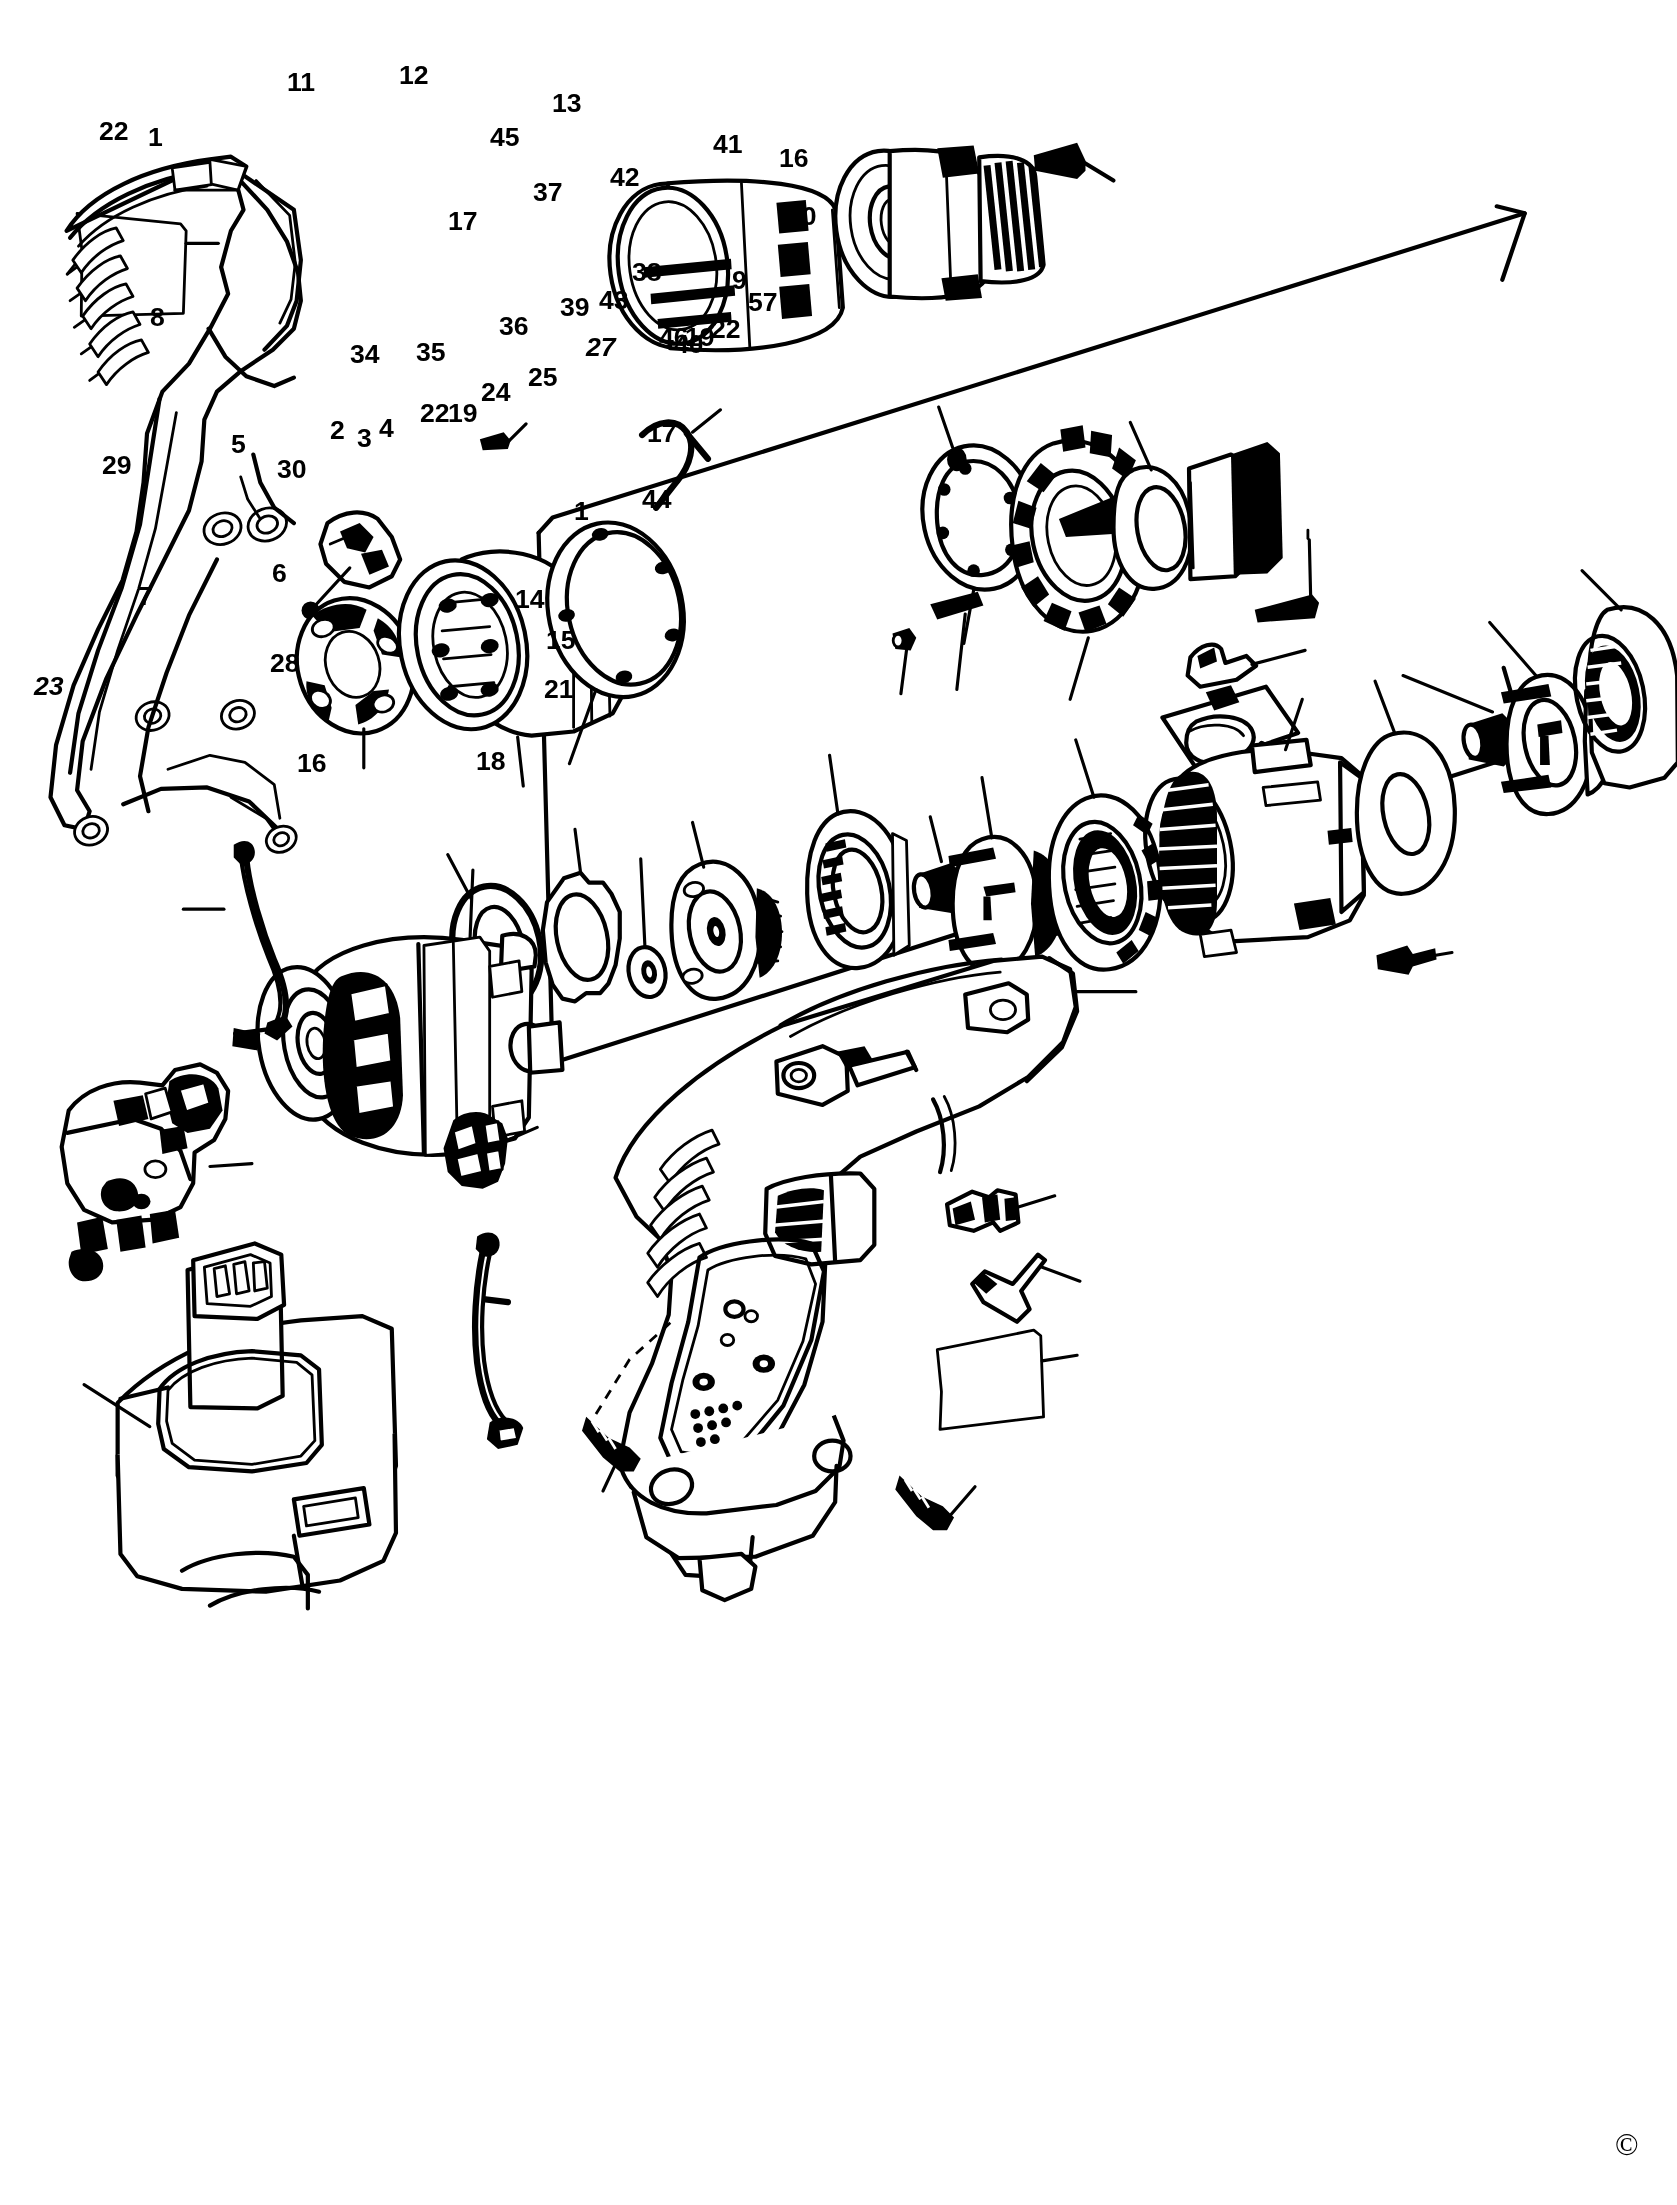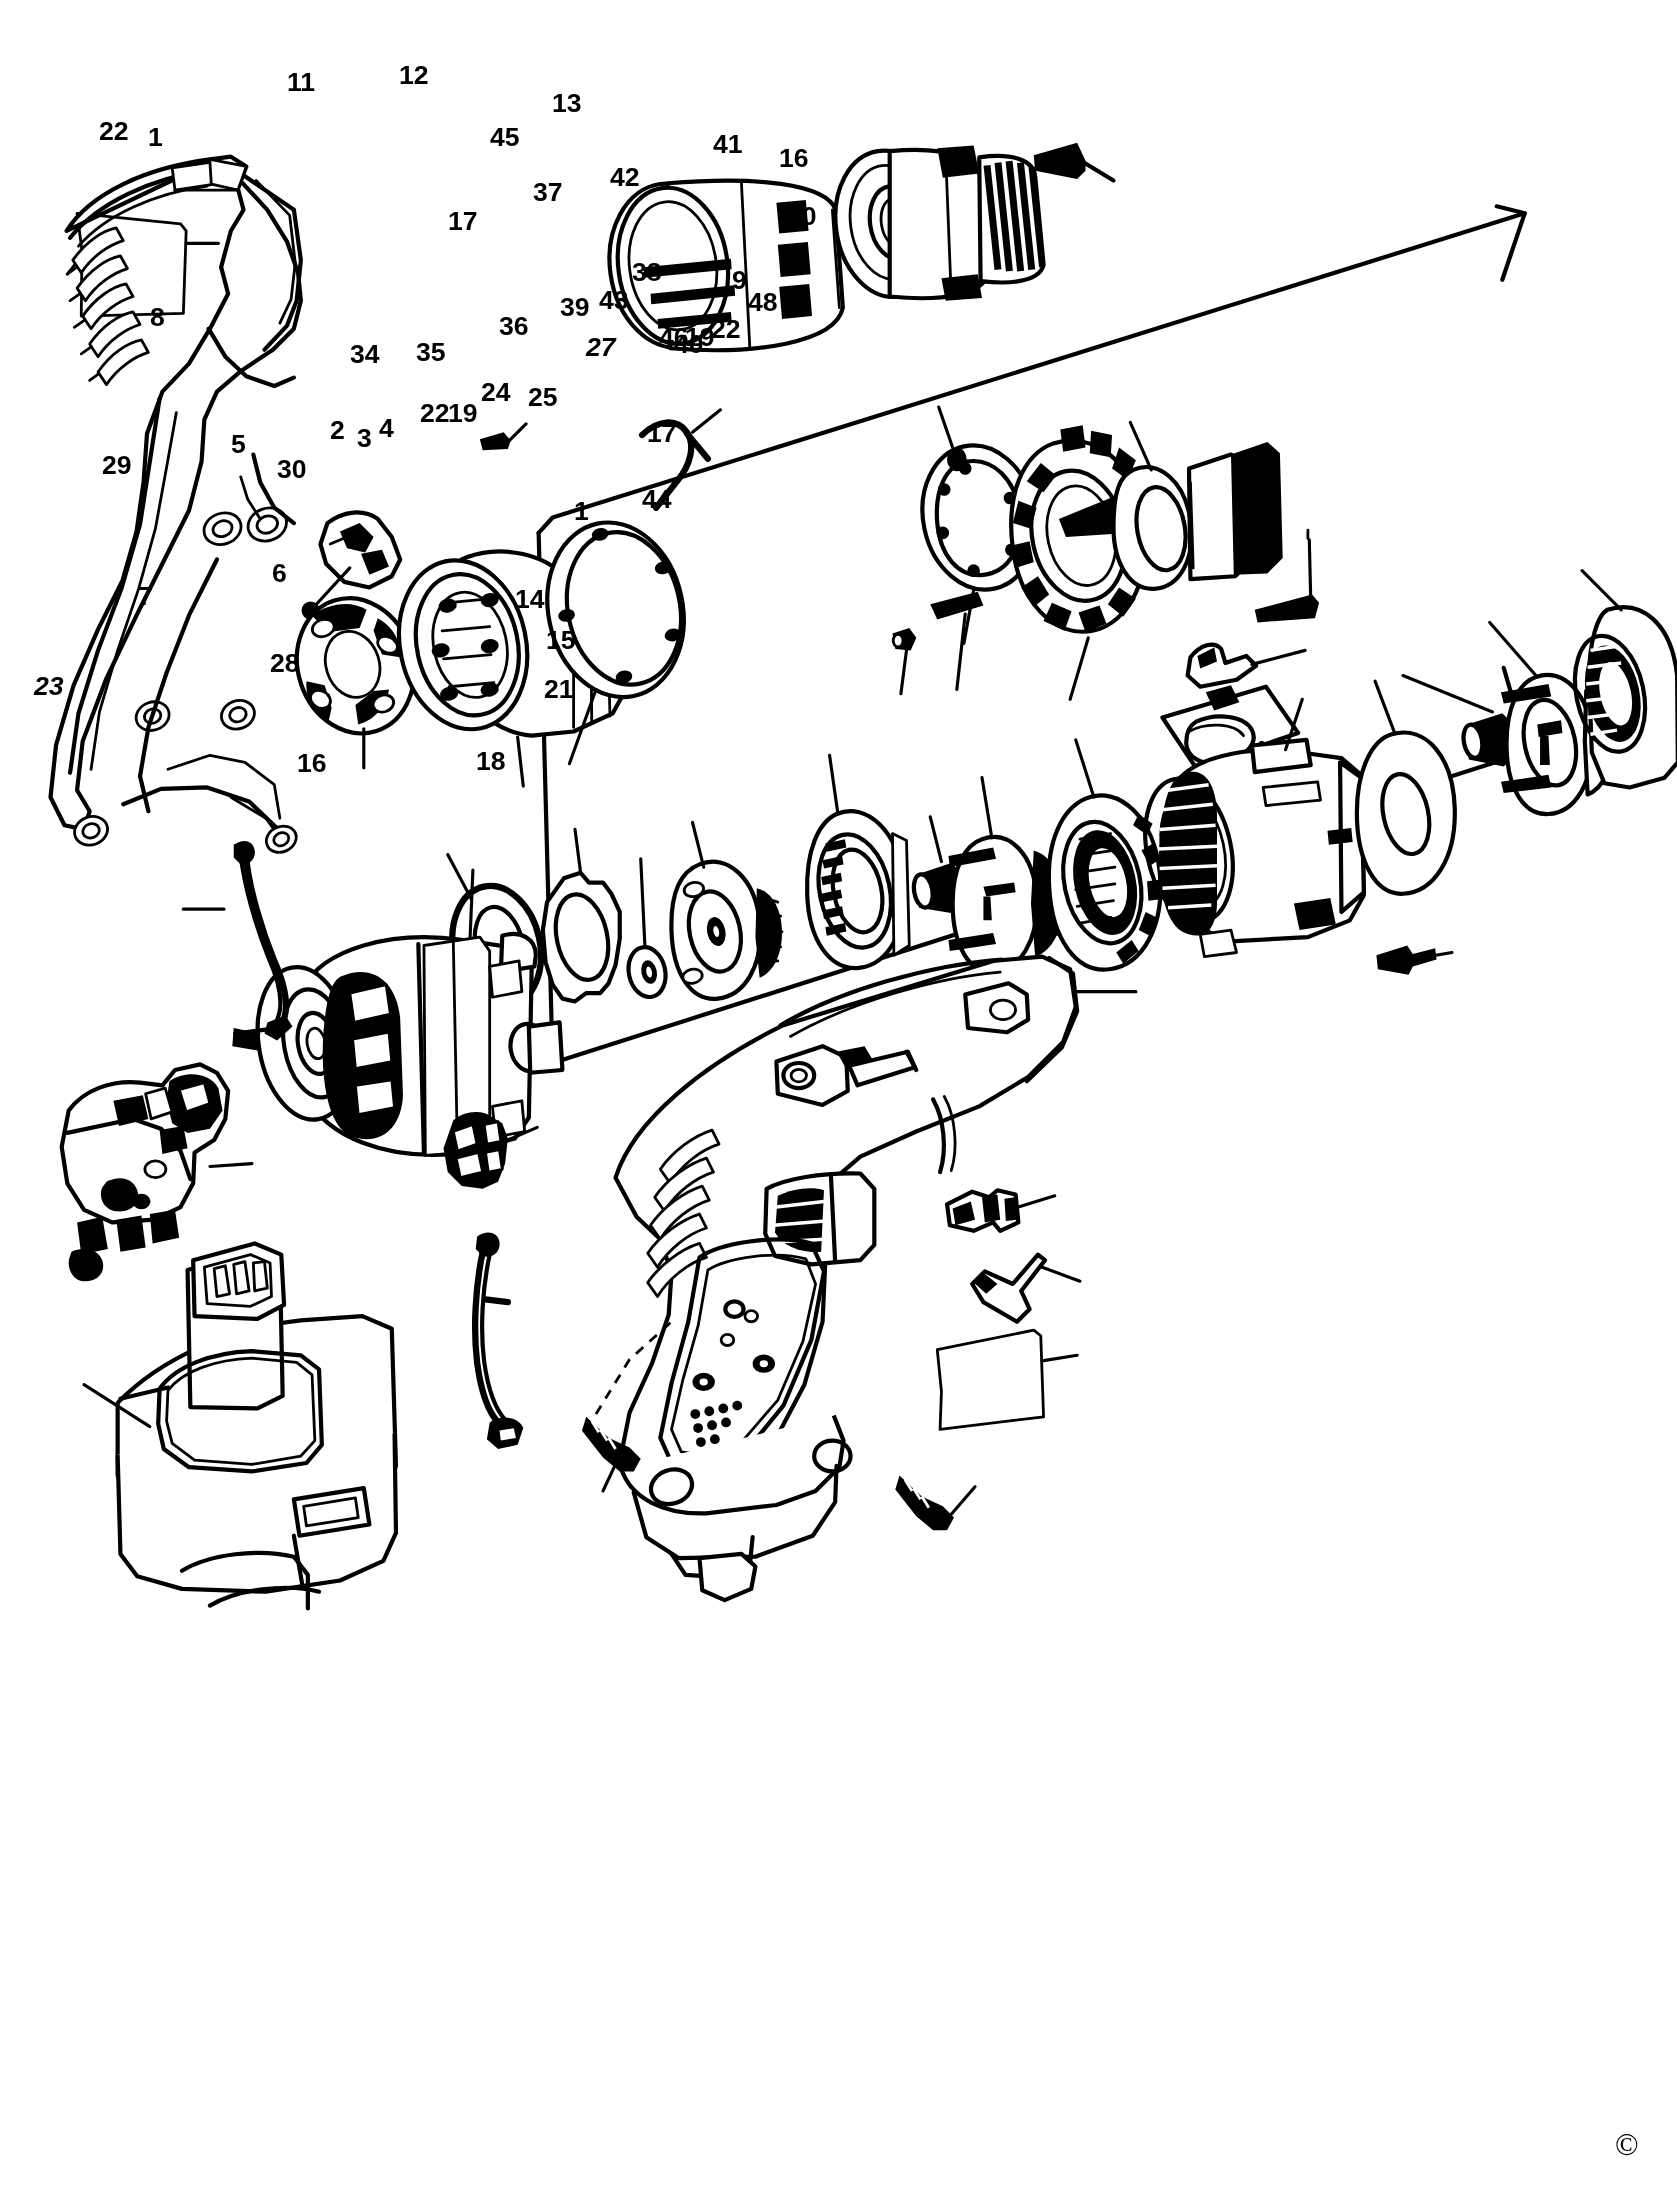--- a/index.html
+++ b/index.html
@@ -757,25 +757,25 @@
       <div class="callout" style="left: 674px; top: 331px;">40</div>
       <div class="callout" style="left: 632px; top: 259px;">38</div>
       <div class="callout" style="left: 732px; top: 267px;">9</div>
       <div class="callout" style="left: 448px; top: 208px;">17</div>
       <div class="callout" style="left: 350px; top: 341px;">34</div>
       <div class="callout" style="left: 416px; top: 339px;">35</div>
       <div class="callout" style="left: 499px; top: 313px;">36</div>
       <div class="callout" style="left: 560px; top: 294px;">39</div>
       <div class="callout" style="left: 599px; top: 287px; text-align: center;">43</div>
       <div class="callout" style="left: 711px; top: 316px;">22</div>
-      <div class="callout" style="left: 748px; top: 289px;">48</div>
+      <div class="callout" style="left: 748px; top: 289px;">57</div>
       <div class="callout" style="left: 659px; top: 324px;">46</div>
       <div class="callout" style="left: 685px; top: 324px;">19</div>
       <div class="callout" style="left: 586px; top: 334px; font-style: italic;">27</div>
-      <div class="callout" style="left: 528px; top: 364px; margin-top: 20px;">25</div>
+      <div class="callout" style="left: 528px; top: 364px;">25</div>
       <div class="callout" style="left: 481px; top: 379px;">24</div>
       <div class="callout" style="left: 420px; top: 400px;">22</div>
       <div class="callout" style="left: 448px; top: 400px;">19</div>
       <div class="callout" style="left: 647px; top: 420px;">17</div>
       <div class="callout" style="left: 642px; top: 486px;">44</div>
       <div class="callout" style="left: 330px; top: 417px;">2</div>
       <div class="callout" style="left: 357px; top: 425px;">3</div>
       <div class="callout" style="left: 379px; top: 415px;">4</div>
       <div class="callout" style="left: 277px; top: 456px;">30</div>
       <div class="callout" style="left: 231px; top: 431px;">5</div>

